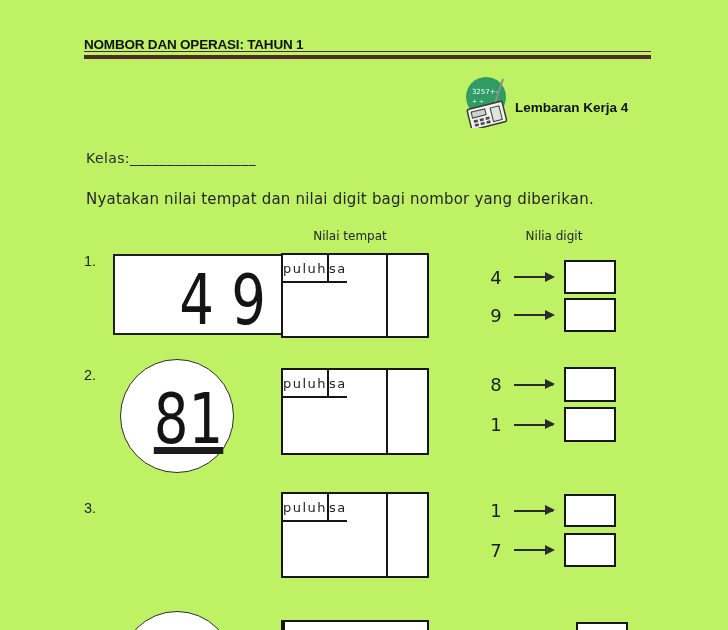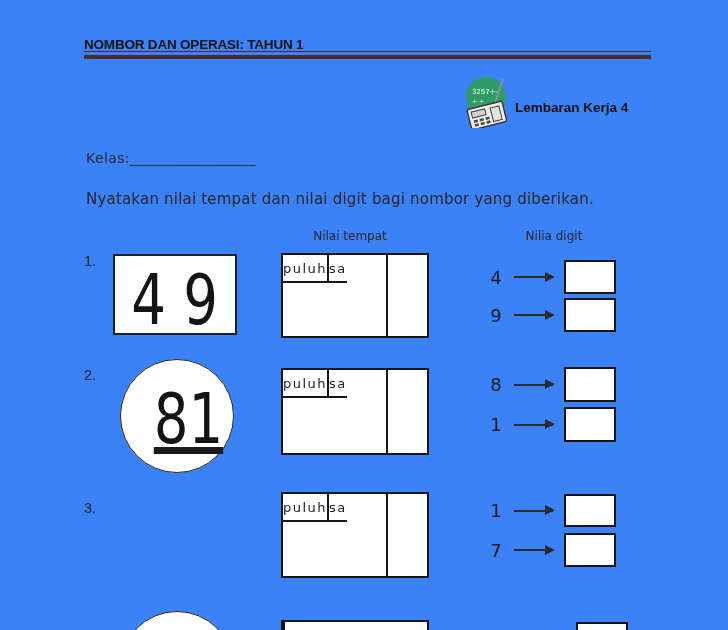--- a/index.html
+++ b/index.html
@@ -1,17 +1,17 @@
 <!DOCTYPE html>
 <html><head>
 <meta charset="utf-8">
 <style>
   html,body{margin:0;padding:0;background:#ffffff;}
   .page{
-    position:relative;width:728px;height:630px;background:#3b82f6;
+    position:relative;width:728px;height:630px;background:#bef264;
     overflow:hidden;font-family:"DejaVu Sans",sans-serif;color:#1c1c1c;
   }
   .abs{position:absolute;}
 
   
   .hdr-title{left:84px;top:37px;font-family:"Liberation Sans",sans-serif;
     font-weight:bold;font-size:13.5px;letter-spacing:-0.2px;color:#111;}
   .hdr-rule{left:84px;top:51px;width:567px;height:3px;
     border-top:1.5px solid #4e2b2b;border-bottom:4px solid #4e2b2b;}
   .ws-label{left:515px;top:100px;font-family:"Liberation Sans",sans-serif;
@@ -26,21 +26,21 @@
   .instruction{left:86px;top:190px;font-size:15px;letter-spacing:0.2px;color:#262626;}
 
   .col-h{top:229px;width:170px;text-align:center;font-size:12px;color:#262626;}
   .col-h1{left:265px;}
   .col-h2{left:469px;}
 
   .item-no{font-family:"Liberation Sans",sans-serif;font-size:14.5px;color:#222;}
 
   
   .num-rect{left:113px;top:254px;width:120px;height:77px;border:2px solid #1f1f1f;
-    display:flex;align-items:center;justify-content:center;background:#fff;}
+    display:flex;align-items:center;justify-content:center;background:#fff;padding-left:48px;}
   .num-circle{width:112px;height:112px;border:1.5px solid #2b2b2b;border-radius:50%;
     display:flex;align-items:center;justify-content:flex-end;background:#fff;text-decoration:underline;}
   .bignum{font-size:70px;line-height:70px;color:#141414;
     transform:scaleX(0.78);transform-origin:center;white-space:pre;}
   .pad-low{padding-top:10px;}
   .pad-low-sm{padding-top:5px;}
 
   
   .ptable{width:148px;border:2px solid #161616;background:#fff;
     display:flex;flex-direction:row;box-sizing:border-box;}

